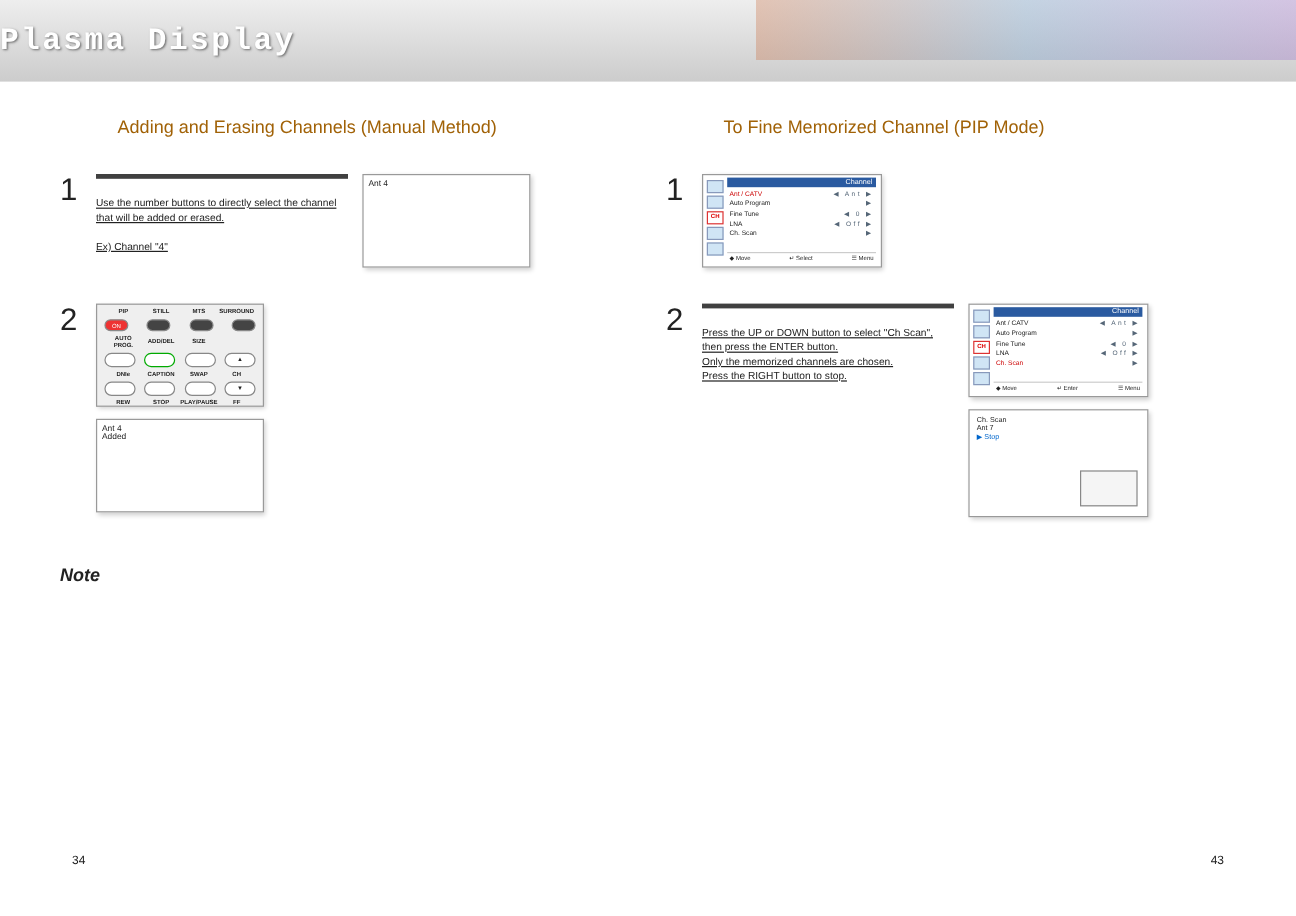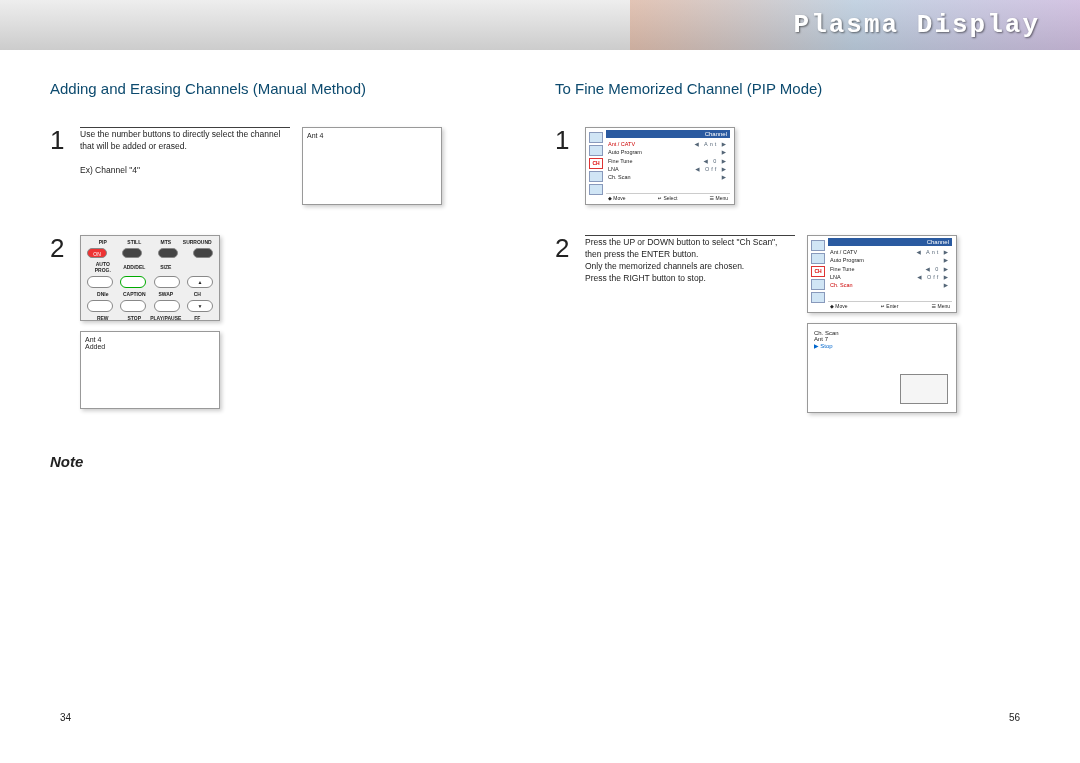--- a/index.html
+++ b/index.html
@@ -8,25 +8,25 @@
     height: 763px;
     background: #fff;
     font-family: Arial, Helvetica, sans-serif;
     font-size: 10px;
     color: #222;
     position: relative;
     overflow: hidden;
   }
   .header {
     width: 100%;
-    height: 50px;
+    height: 68px;
     background: linear-gradient(to bottom, #eee 0%, #ddd 50%, #ccc 100%);
     position: relative;
     display: flex;
-    justify-content: flex-end;
+    justify-content: flex-start;
     align-items: center;
     padding-right: 40px;
   }
   .header-title {
     font-size: 26px;
     font-weight: bold;
     color: #fff;
     text-shadow: 1px 1px 2px rgba(0,0,0,0.5);
     letter-spacing: 2px;
     font-family: 'Courier New', monospace;
@@ -45,46 +45,48 @@
   .page {
     display: flex;
     padding: 30px 50px 20px 50px;
     gap: 30px;
   }
   .col {
     flex: 1;
     position: relative;
   }
   .section-title {
-    color: #0c4a6e;
+    color: #a16207;
     font-size: 15px;
     font-weight: normal;
     margin-bottom: 30px;
+    margin-left: 48px;
   }
   .step {
     display: flex;
     align-items: flex-start;
     gap: 12px;
     margin-bottom: 18px;
     position: relative;
     min-height: 90px;
   }
   .step-num {
     font-size: 26px;
     font-weight: normal;
     line-height: 1;
     min-width: 18px;
   }
   .step-text {
     font-size: 8.5px;
     line-height: 1.4;
     flex: 1;
-    border-top: 1px solid #404040;
-    padding-top: 1px;
+    border-top: 4px solid #404040;
+    padding-top: 15px;
     max-width: 210px;
+    text-decoration: underline;
   }
   .step-illus {
     border: 1px solid #999;
     box-shadow: 2px 2px 4px rgba(0,0,0,0.2);
     background: #fff;
     font-size: 7px;
     padding: 4px;
   }
   .illus-box-sm { width: 140px; height: 78px; }
   .illus-stack { display: flex; flex-direction: column; gap: 10px; }
@@ -406,13 +408,13 @@
           <div>Ant 7</div>
           <div class="blue">▶ Stop</div>
           <div class="osd-scan-pip"></div>
         </div>
       </div>
     </div>
   </div>
 </div>
 
 <div class="page-num pn-left">34</div>
-<div class="page-num pn-right">56</div>
+<div class="page-num pn-right">43</div>
 
 </body></html>

